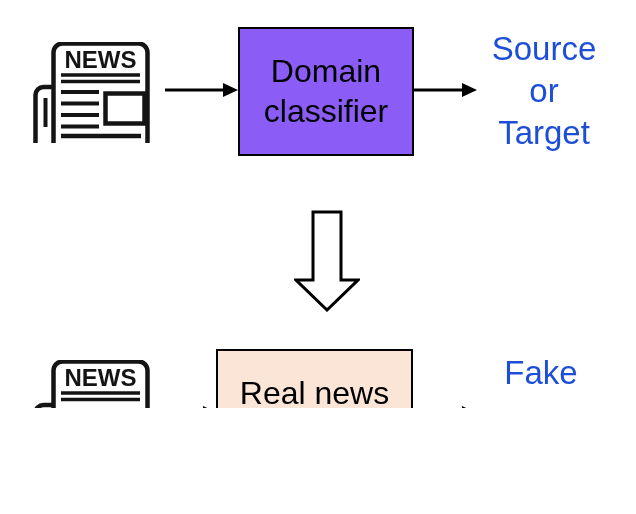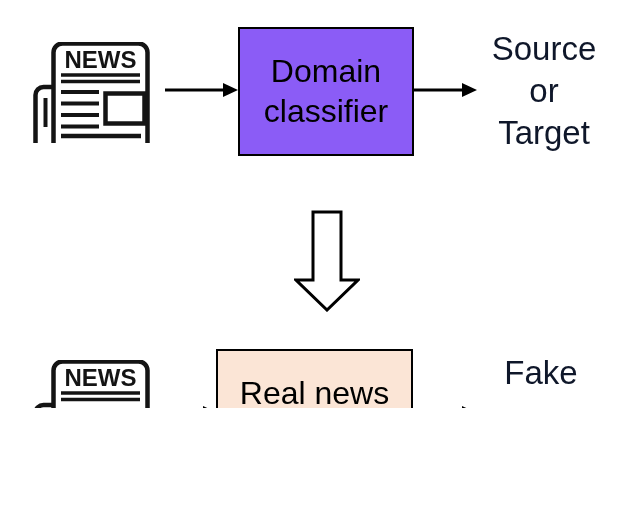--- a/index.html
+++ b/index.html
@@ -12,21 +12,21 @@
     display:flex;align-items:center;justify-content:center;
     text-align:center;
     font-size:32px;line-height:1.24;color:#000000;
     box-sizing:border-box;
     padding:0 2px;
   }
   .box-domain{left:238px;top:27px;width:176px;height:129px;}
   .box-fake{left:216px;top:349px;width:197px;height:129px;}
   .side-label{
     position:absolute;
-    font-size:33px;line-height:42px;color:#0f172a;
+    font-size:33px;line-height:42px;color:#1d4ed8;
     text-align:center;white-space:pre-line;
   }
   .label-source{left:468px;top:28px;width:152px;}
   .label-fake{left:466px;top:352px;width:150px;}
   .importance-label{
     position:absolute;left:388px;top:236px;
     font-size:46px;line-height:46px;color:#111111;
   }
   svg{display:block;}
   .arrow-line{stroke:#000000;stroke-width:3;}

